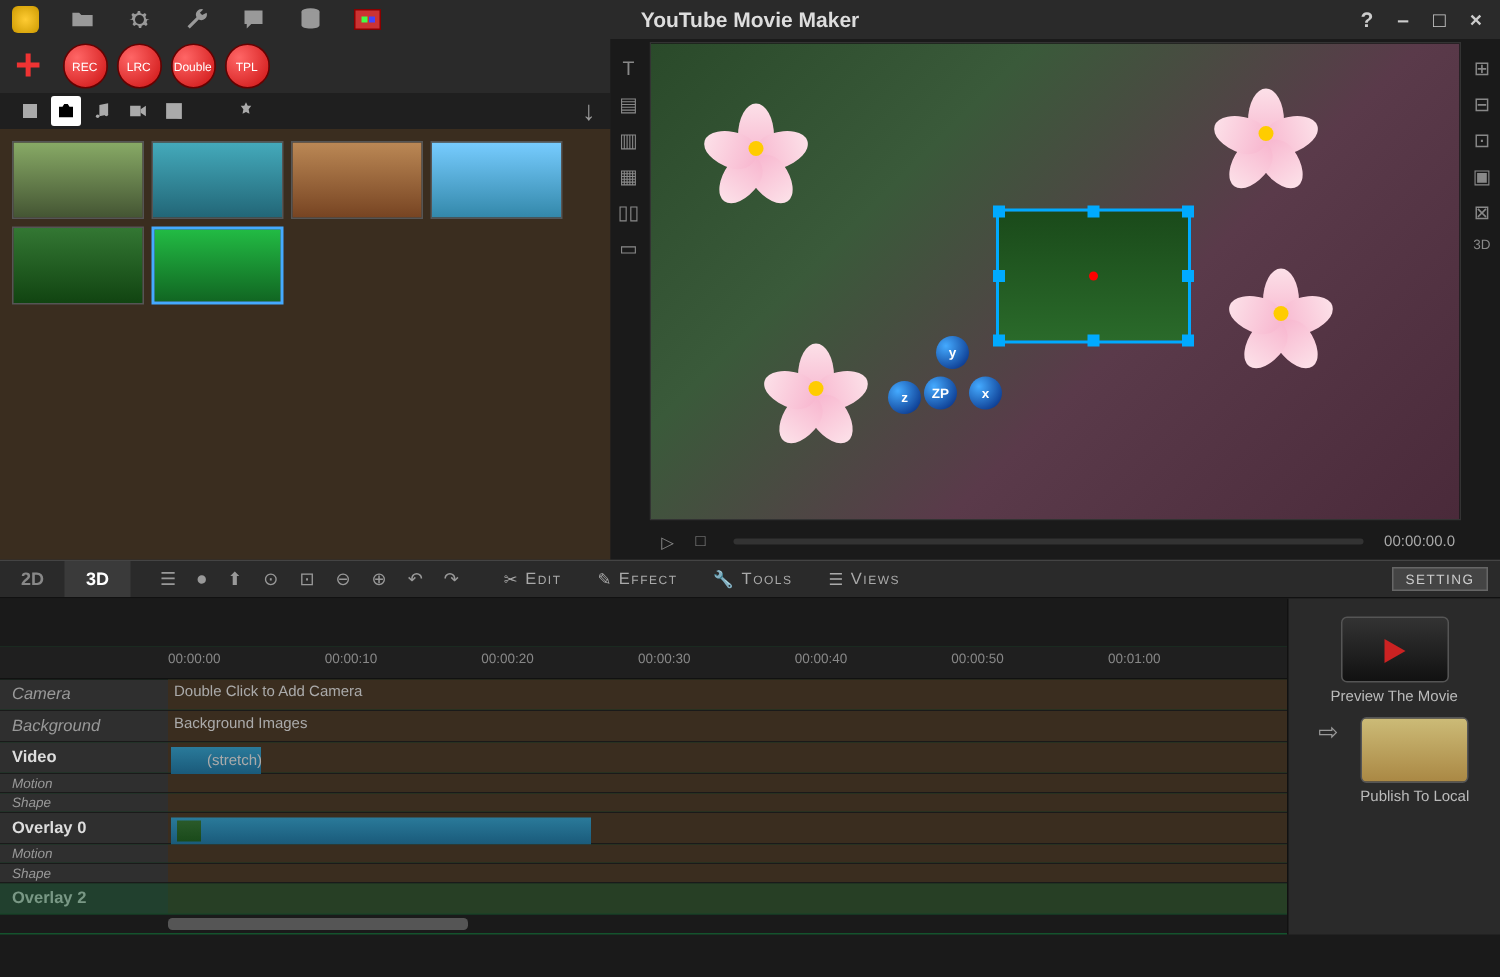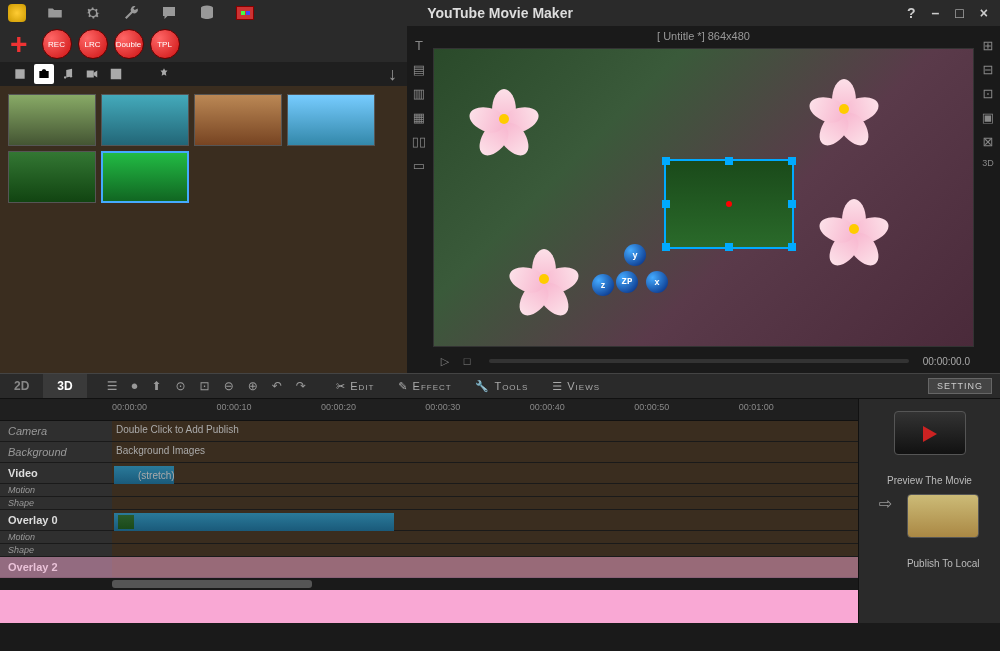--- a/index.html
+++ b/index.html
@@ -62,39 +62,39 @@
 .mode-tab { padding: 5px 14px; color: #888; cursor: pointer; font-size: 12px; font-weight: bold; }
 .mode-tab.active { background: #3a3a3a; color: #fff; }
 .tl-icons { display: flex; gap: 14px; margin-left: 20px; }
 .tl-icons span { color: #999; cursor: pointer; font-size: 12px; }
 .menu-group { display: flex; gap: 24px; margin-left: 30px; }
 .menu-item { color: #aaa; font-size: 11px; letter-spacing: 1px; cursor: pointer; display: flex; align-items: center; gap: 4px; font-variant: small-caps; }
 .setting-btn { margin-left: auto; margin-right: 8px; background: #444; color: #ccc; padding: 2px 8px; font-size: 9px; cursor: pointer; border: 1px solid #666; letter-spacing: 1px; }
 
 
 .timeline-area { display: flex; height: 224px; }
-.timeline { flex: 1; background: #f9a8d4; display: flex; flex-direction: column; }
+.timeline { flex: 1; background: #14532d; display: flex; flex-direction: column; margin-top: 32px; }
 .ruler { height: 22px; background: #1f1f1f; display: flex; position: relative; border-bottom: 1px solid #111; }
 .ruler-label-col { width: 112px; }
 .ruler-ticks { flex: 1; position: relative; color: #888; font-size: 9px; }
 .ruler-ticks span { position: absolute; top: 3px; }
 .track { display: flex; border-bottom: 1px solid #1a1a1a; }
 .track-label { width: 112px; text-align: left; padding: 4px 8px; color: #999; font-style: italic; font-size: 11px; background: #2f2f2f; }
 .track-label.bold { font-weight: bold; font-style: normal; color: #ddd; }
 .track-content { flex: 1; background: #3a2d1f; padding: 3px 4px; color: #aaa; font-size: 10px; min-height: 20px; position: relative; }
 .track-sub .track-label { font-size: 9px; padding: 1px 8px; }
 .track-sub .track-content { min-height: 12px; }
 .clip { background: linear-gradient(#2a7a9a, #1a5a7a); height: 18px; display: flex; align-items: center; padding: 0 4px; gap: 20px; position: absolute; left: 2px; }
 .clip-thumb { width: 16px; height: 14px; background: linear-gradient(#2a5a2a, #1a4a1a); }
 .hscroll { height: 12px; background: #1a1a1a; position: relative; }
 .hscroll-thumb { position: absolute; left: 112px; width: 200px; height: 8px; top: 2px; background: #555; border-radius: 3px; }
 
 
 .action-panel { width: 142px; background: #2a2a2a; display: flex; flex-direction: column; align-items: center; padding: 12px 6px; gap: 8px; border-left: 1px solid #111; }
-.action-btn { width: 90px; display: flex; flex-direction: column; align-items: center; gap: 20px; cursor: pointer; }
+.action-btn { width: 90px; display: flex; flex-direction: column; align-items: center; gap: 4px; cursor: pointer; }
 .action-icon { width: 72px; height: 44px; border-radius: 4px; border: 1px solid #555; }
 .action-label { font-size: 10px; color: #bbb; text-align: center; }
 .export-arrow { align-self: flex-start; margin-left: 8px; color: #999; font-size: 16px; }
 </style>
 </head>
 <body>
 
 <div class="titlebar">
   <div class="titlebar-icons">
     <span style="width:18px;height:18px;background:radial-gradient(#fc3,#c90);border-radius:4px;"></span>
@@ -194,21 +194,20 @@
   <div class="right-panel">
     <div class="preview-tools-left">
       <div class="tool-icon">T</div>
       <div class="tool-icon">▤</div>
       <div class="tool-icon">▥</div>
       <div class="tool-icon">▦</div>
       <div class="tool-icon">▯▯</div>
       <div class="tool-icon">▭</div>
     </div>
     <div class="preview-center">
-      <div class="preview-header">[ Untitle *]  864x480</div>
       <div class="preview-canvas">
         <div class="flower-bg">
           <div class="flower" style="left:40px;top:40px;">
               <div class="petal"></div>
               <div class="petal"></div>
               <div class="petal"></div>
               <div class="petal"></div>
               <div class="petal"></div>
               <div class="center-dot"></div>
             </div>
@@ -242,21 +241,21 @@
             <div class="handle" style="left:-4px;bottom:-4px;"></div>
               <div class="handle" style="right:-4px;bottom:-4px;"></div>
             <div class="handle" style="left:50%;top:-4px;margin-left:-4px;"></div>
               <div class="handle" style="left:50%;bottom:-4px;margin-left:-4px;"></div>
             <div class="handle" style="top:50%;left:-4px;margin-top:-4px;"></div>
               <div class="handle" style="top:50%;right:-4px;margin-top:-4px;"></div>
             <div style="position:absolute;width:6px;height:6px;background:#f00;border-radius:50%;left:50%;top:50%;margin:-3px;"></div>
           </div>
           <div class="badge" style="left:190px;top:195px;">y</div>
           <div class="badge" style="left:158px;top:225px;">z</div>
-          <div class="badge" style="left:182px;top:222px;font-family:Liberation Mono, monospace;">ZP</div>
+          <div class="badge" style="left:182px;top:222px;">ZP</div>
           <div class="badge" style="left:212px;top:222px;">x</div>
         </div>
       </div>
       <div class="preview-controls">
         <div class="pc-btn">▷</div>
         <div class="pc-btn">□</div>
         <div class="prog-bar"></div>
         <div class="timecode">00:00:00.0</div>
       </div>
     </div>
@@ -305,21 +304,21 @@
         <span style="left:14%">00:00:10</span>
         <span style="left:28%">00:00:20</span>
         <span style="left:42%">00:00:30</span>
         <span style="left:56%">00:00:40</span>
         <span style="left:70%">00:00:50</span>
         <span style="left:84%">00:01:00</span>
       </div>
     </div>
     <div class="track">
       <div class="track-label">Camera</div>
-      <div class="track-content">Double Click to Add Publish</div>
+      <div class="track-content">Double Click to Add Camera</div>
     </div>
     <div class="track">
       <div class="track-label">Background</div>
       <div class="track-content">Background Images</div>
     </div>
     <div class="track">
       <div class="track-label bold">Video</div>
       <div class="track-content">
         <div class="clip" style="width:60px;">
           <div class="clip-thumb"></div>

